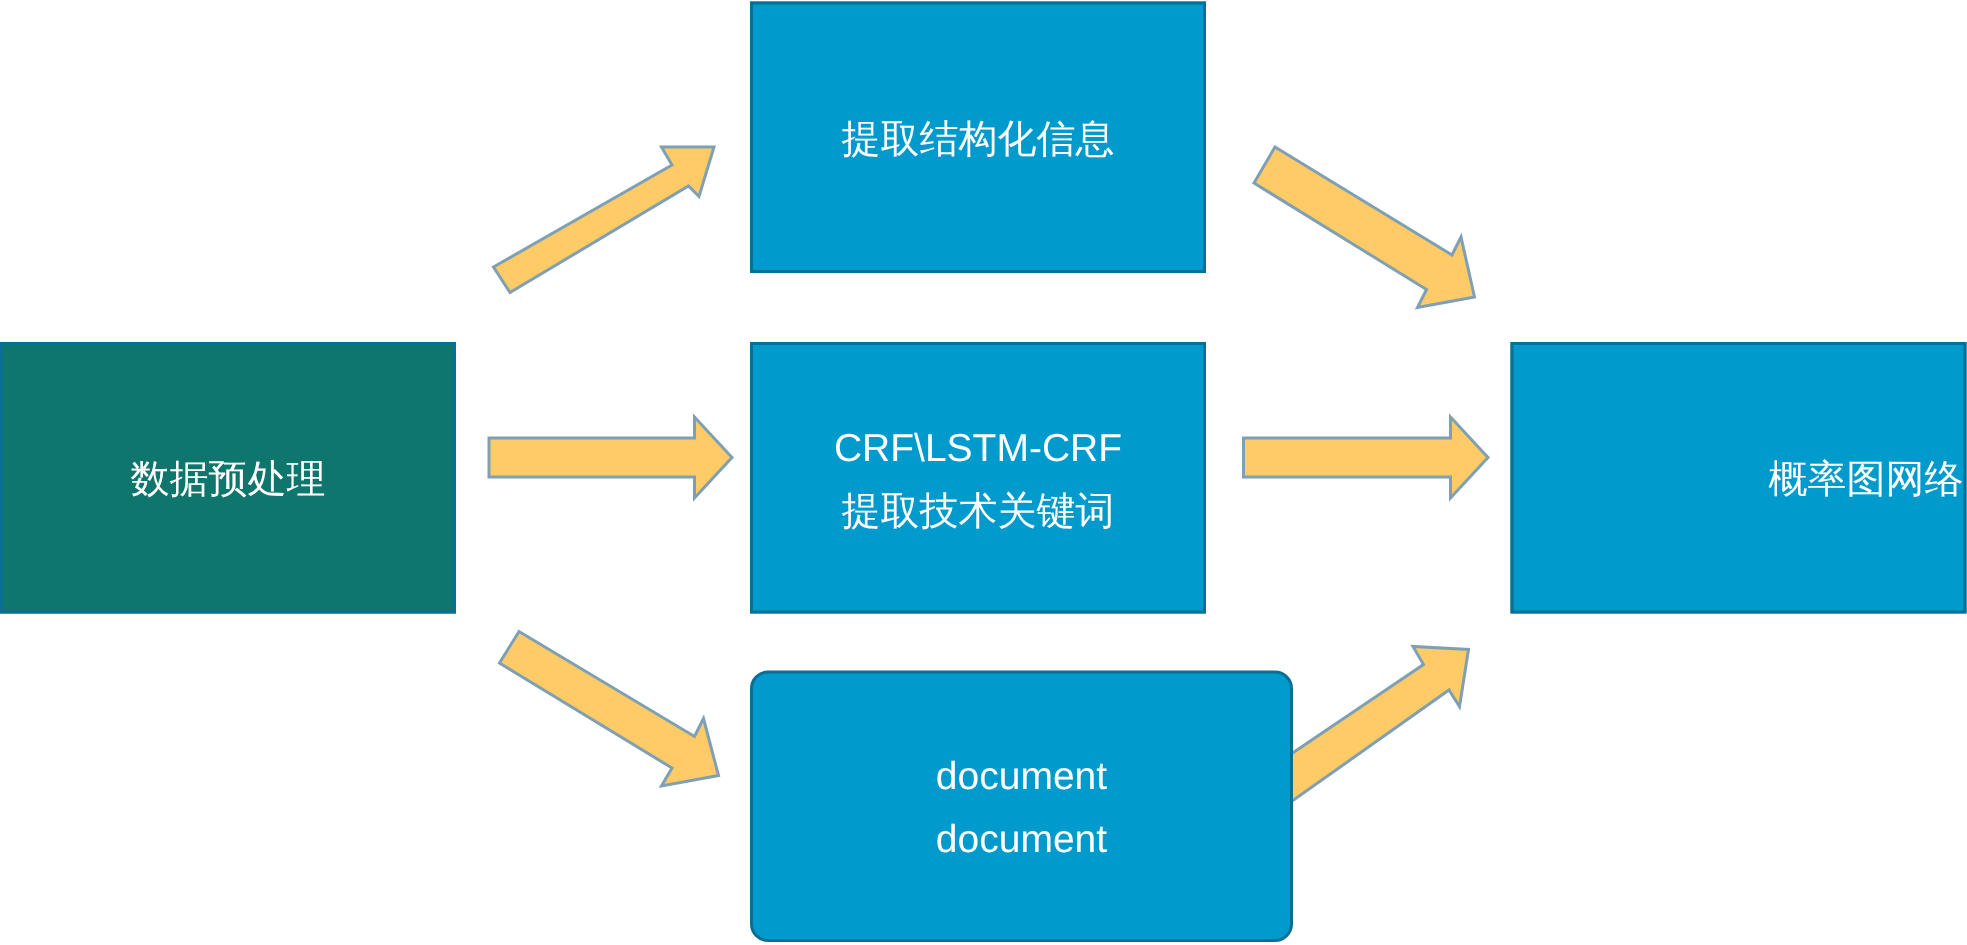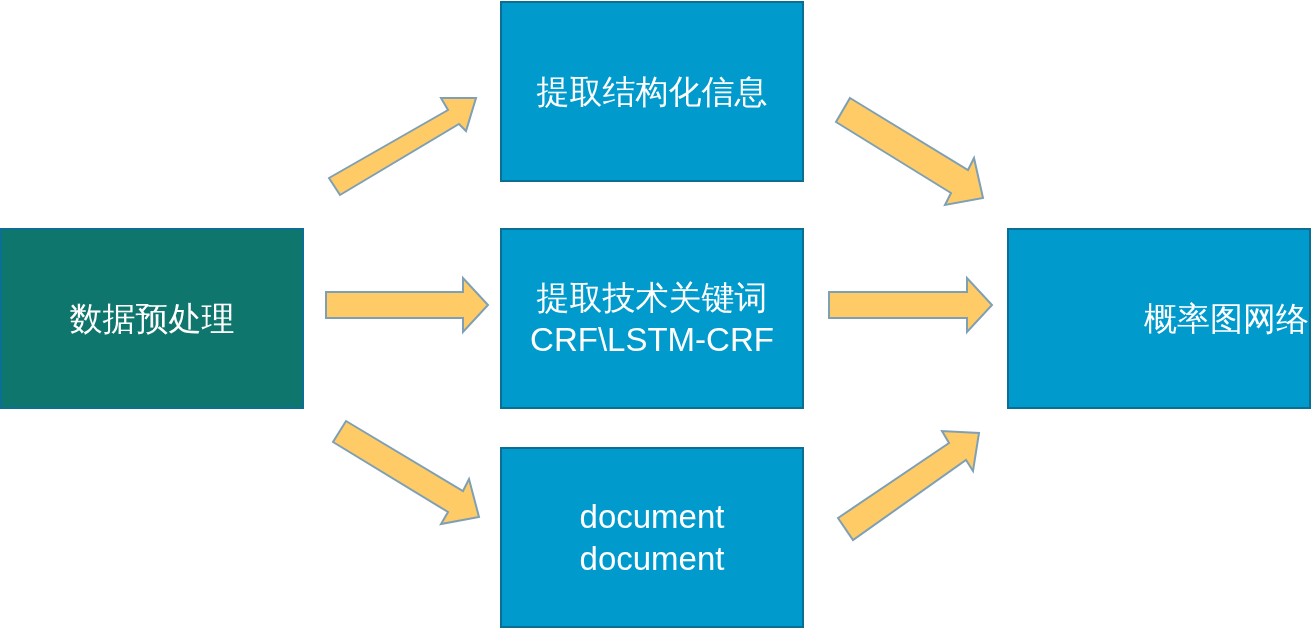--- a/index.html
+++ b/index.html
@@ -2,21 +2,21 @@
 <html><head>
   <meta charset="utf-8">
   <style>
     html, body { margin: 0; padding: 0; background: #ffffff; }
     body { width: 1311px; height: 630px; position: relative; overflow: hidden;
            font-family: "Liberation Sans", "DejaVu Sans", sans-serif; }
     .box {
       position: absolute; box-sizing: border-box;
       background: #009ACD; border: 2px solid #0B6F94;
       display: flex; flex-direction: column; align-items: center; justify-content: center;
-      color: #ffffff; font-size: 33px; line-height: 42px; text-align: center;
+      color: #ffffff; font-size: 26px; line-height: 42px; text-align: center;
     }
     .box span { display: block; white-space: nowrap; }
     #arrows { position: absolute; left: 0; top: 0; }
     .arrow { fill: #FECB66; stroke: #7FA0B4; stroke-width: 2; stroke-linejoin: miter; }
   </style>
 </head>
 <body>
 
 <svg id="arrows" width="1311" height="630">
 
@@ -47,24 +47,24 @@
 
 <div class="box" style="left: 0px; top: 228px; width: 304px; height: 181px; background: #0f766e; border-color: rgb(11, 111, 148); color: rgb(255, 255, 255);">
   <span>数据预处理</span>
 </div>
 
 <div class="box" style="left: 500px; top: 1px; width: 304px; height: 181px; background: rgb(0, 154, 205); border-color: rgb(11, 111, 148); color: rgb(255, 255, 255);">
   <span>提取结构化信息</span>
 </div>
 
 <div class="box" style="left: 500px; top: 228px; width: 304px; height: 181px; background: rgb(0, 154, 205); border-color: rgb(11, 111, 148); color: rgb(255, 255, 255);">
+  <span>CRF\LSTM-CRF</span>
   <span>提取技术关键词</span>
-  <span>CRF\LSTM-CRF</span>
 </div>
 
-<div class="box" style="left: 500px; top: 447px; width: 304px; height: 181px; background: rgb(0, 154, 205); border-color: rgb(11, 111, 148); color: rgb(255, 255, 255);">
+<div class="box" style="left: 500px; top: 447px; width: 362px; height: 181px; background: rgb(0, 154, 205); border-color: rgb(11, 111, 148); color: rgb(255, 255, 255); border-radius: 12px;">
   <span>document</span>
   <span>document</span>
 </div>
 
 <div class="box" style="left: 1007px; top: 228px; width: 304px; height: 181px; background: rgb(0, 154, 205); border-color: rgb(11, 111, 148); color: rgb(255, 255, 255); align-items: flex-end;">
   <span>概率图网络</span>
 </div>
 
 </body></html>

